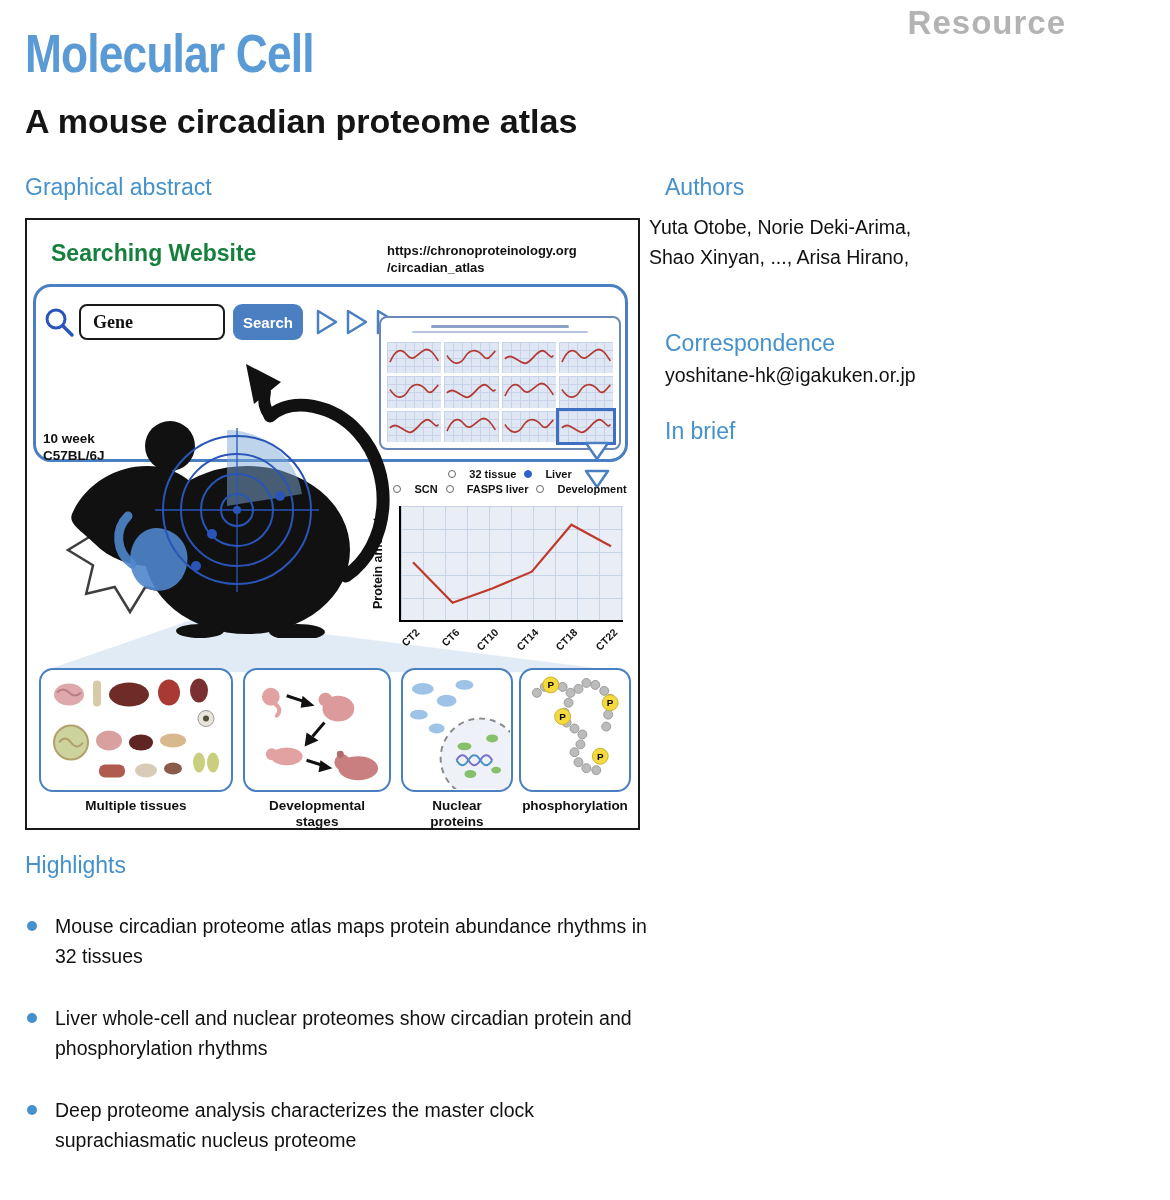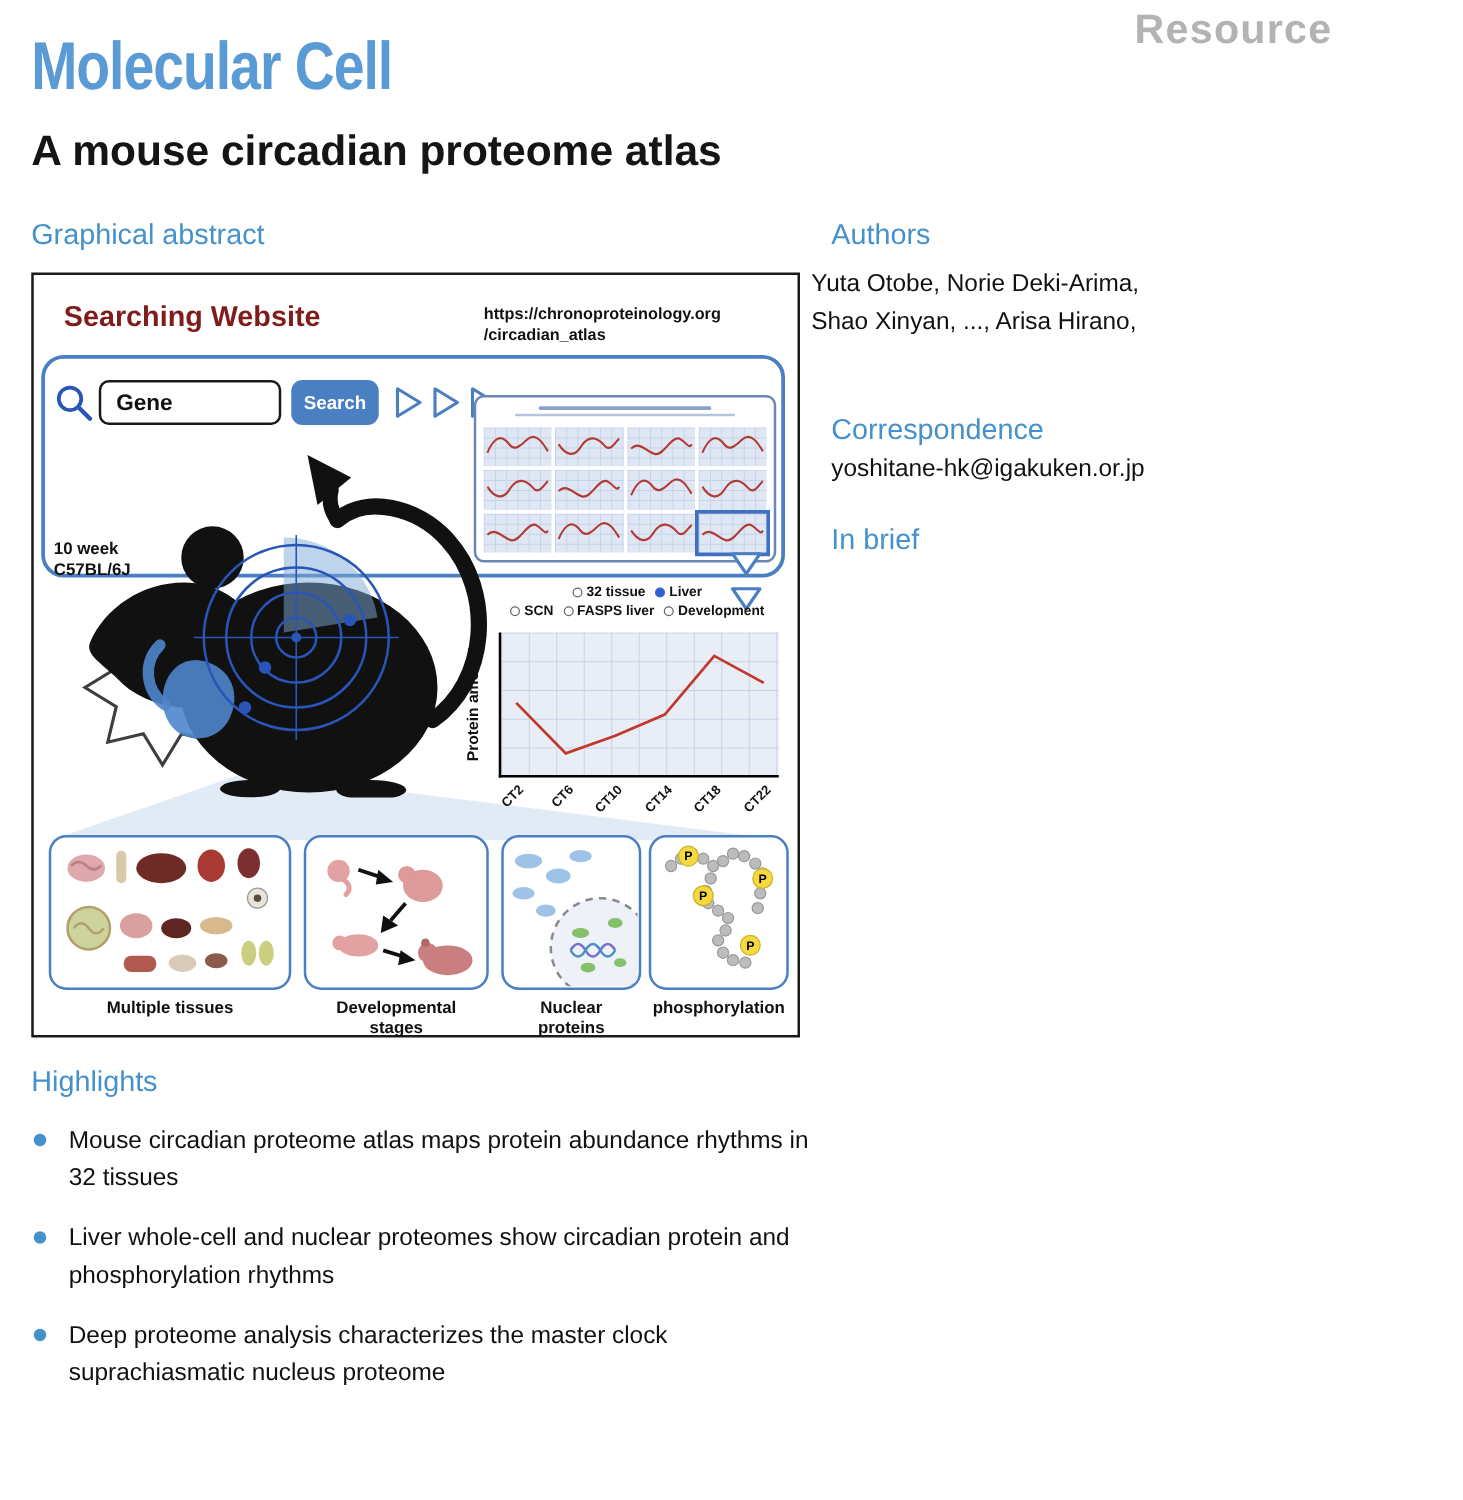--- a/index.html
+++ b/index.html
@@ -9,46 +9,46 @@
 
   
   .resource{top:4px;right:104px;font-size:33px;font-weight:bold;color:#b3b3b3;letter-spacing:1px;}
   .journal{left:25px;top:22px;font-size:54px;font-weight:bold;color:#5b9bd5;
            transform:scaleX(.82);transform-origin:left center;letter-spacing:-1px;white-space:nowrap;}
   .art-title{left:25px;top:102px;font-size:34px;font-weight:bold;color:#151515;}
   .sec-head{font-size:23px;color:#4591cb;}
 
   
   #ga-box{left:25px;top:218px;width:615px;height:612px;border:2.5px solid #1a1a1a;background:#fff;box-sizing:border-box;}
-  .ga-title{left:24px;top:20px;font-size:23px;font-weight:bold;color:#7f1d1d;}
+  .ga-title{left:24px;top:20px;font-size:23px;font-weight:bold;color:#15803d;}
   .ga-url{left:360px;top:22px;font-size:13px;font-weight:bold;line-height:17px;color:#111;}
   .ga-frame{left:6px;top:64px;width:595px;height:178px;border:3px solid #4a7fc1;border-radius:18px;box-sizing:border-box;}
   .gene-input{left:52px;top:84px;width:146px;height:36px;border:2.5px solid #1a1a1a;border-radius:8px;
-              font-family:Liberation Sans, sans-serif;font-size:18px;font-weight:bold;padding:0 0 0 12px;box-sizing:border-box;color:#111;background:#fff;}
+              font-family:Liberation Serif, serif;font-size:18px;font-weight:bold;padding:0 0 0 12px;box-sizing:border-box;color:#111;background:#fff;}
   .search-btn{left:206px;top:84px;width:70px;height:36px;background:#4a7fc1;color:#fff;border:none;border-radius:9px;
               font-family:inherit;font-size:15px;font-weight:bold;cursor:pointer;}
   .arrows{left:288px;top:88px;display:inline-flex;gap:6px;}
   .mouse-label{left:16px;top:210px;font-size:13.5px;font-weight:bold;line-height:17px;color:#111;}
 
   
   .mockup{left:352px;top:96px;width:242px;height:134px;border:2px solid #6b87b8;border-radius:8px;background:#fff;box-sizing:border-box;}
   .bar1{margin:7px auto 3px auto;width:58%;height:2.5px;background:#8aa2c8;border-radius:2px;}
   .bar2{margin:0 auto;width:74%;height:2.5px;background:#b5c4dd;border-radius:2px;}
   .mini-grid{position:absolute;left:6px;right:6px;top:24px;bottom:6px;display:grid;
              grid-template-columns:repeat(4,1fr);grid-template-rows:repeat(3,1fr);gap:3px;}
   .mini-cell{background:#dfe7f4;position:relative;
      background-image:linear-gradient(to right,#c6d3e8 1px,transparent 1px),linear-gradient(to bottom,#c6d3e8 1px,transparent 1px);
      background-size:9px 8px;}
   .mini-cell svg{position:absolute;inset:0;width:100%;height:100%;}
   .mini-cell.hl{box-shadow:0 0 0 3px #3f6fc1;}
 
   
   .legend{left:368px;top:248px;width:230px;font-size:11px;font-weight:bold;color:#111;}
   .lg-row{display:flex;justify-content:center;gap:8px;margin-bottom:3px;white-space:nowrap;}
-  .lg-item{display:inline-flex;align-items:center;gap:3px;}
+  .lg-item{display:inline-flex;align-items:center;gap:13px;}
   .mk{display:inline-block;width:8px;height:8px;border-radius:50%;border:1.5px solid #666;background:#fff;box-sizing:border-box;}
   .mk.filled{background:#2e62c9;border-color:#2e62c9;}
   .ylab{left:344px;top:286px;height:114px;writing-mode:vertical-rl;transform:rotate(180deg);
         font-size:12.5px;font-weight:bold;text-align:center;}
   .plot{left:372px;top:286px;width:222px;height:114px;background:#e8edf6;
         border-left:2px solid #000;border-bottom:2px solid #000;box-sizing:content-box;
         background-image:linear-gradient(to right,#c6d3e8 1px,transparent 1px),linear-gradient(to bottom,#c6d3e8 1px,transparent 1px);
         background-size:22px 23px;}
   .plot svg{position:absolute;inset:0;width:100%;height:100%;}
   #x-ticks{left:372px;top:402px;width:222px;height:36px;}
@@ -58,21 +58,21 @@
   
   .cat-box{top:448px;height:124px;border:2.5px solid #4a7fc1;border-radius:14px;background:#fff;box-sizing:border-box;overflow:hidden;}
   .cat-label{top:578px;font-size:13.5px;font-weight:bold;text-align:center;line-height:16px;}
 
   
   .authors-lines,.brief-text{font-size:19.5px;line-height:30px;color:#111;}
   .email{font-size:19.5px;color:#111;text-decoration:none;}
 
   
   #highlights{left:25px;top:852px;width:640px;}
-  .hl-item{position:relative;padding-left:30px;margin-top:18px;font-size:19.5px;line-height:30px;color:#111;width:615px;}
+  .hl-item{position:relative;padding-left:30px;margin-top:32px;font-size:19.5px;line-height:30px;color:#111;width:615px;}
   .bullet{position:absolute;left:2px;top:10px;width:10px;height:10px;border-radius:50%;background:#4591cb;}
 </style>
 </head>
 <body>
 
 <div class="page">
 
   <div class="abs resource">Resource</div>
   <div class="abs journal">Molecular Cell</div>
   <div class="abs art-title">A mouse circadian proteome atlas</div>

